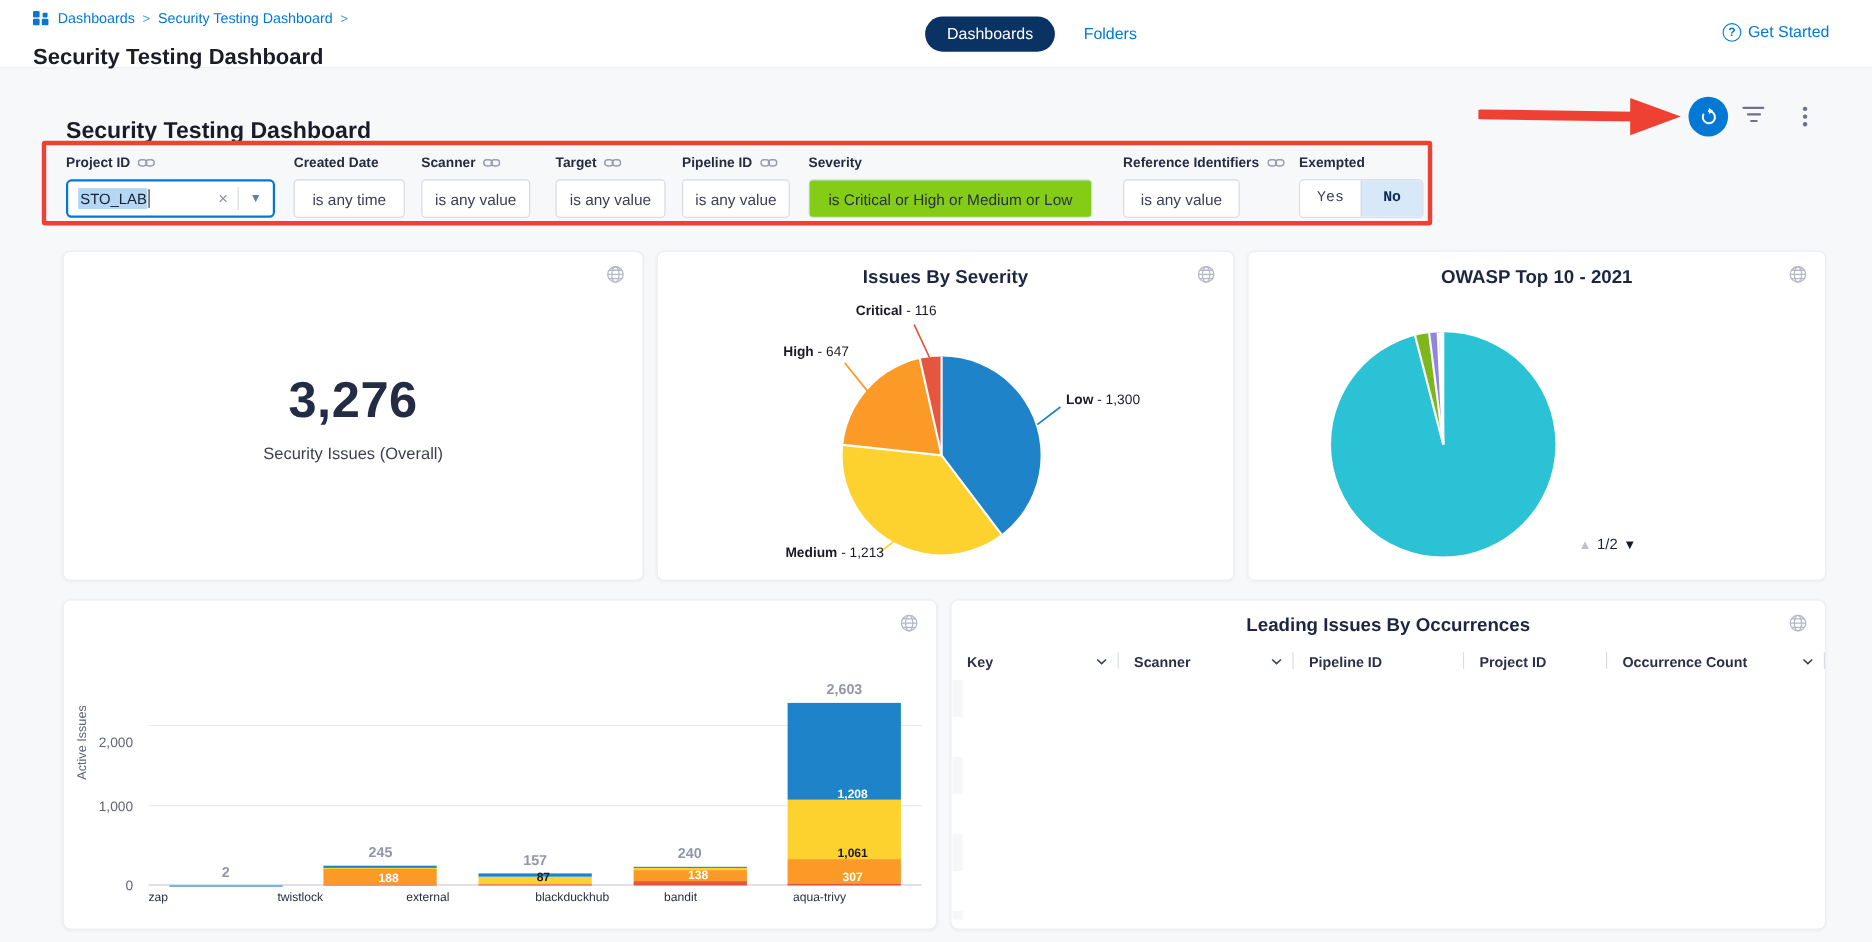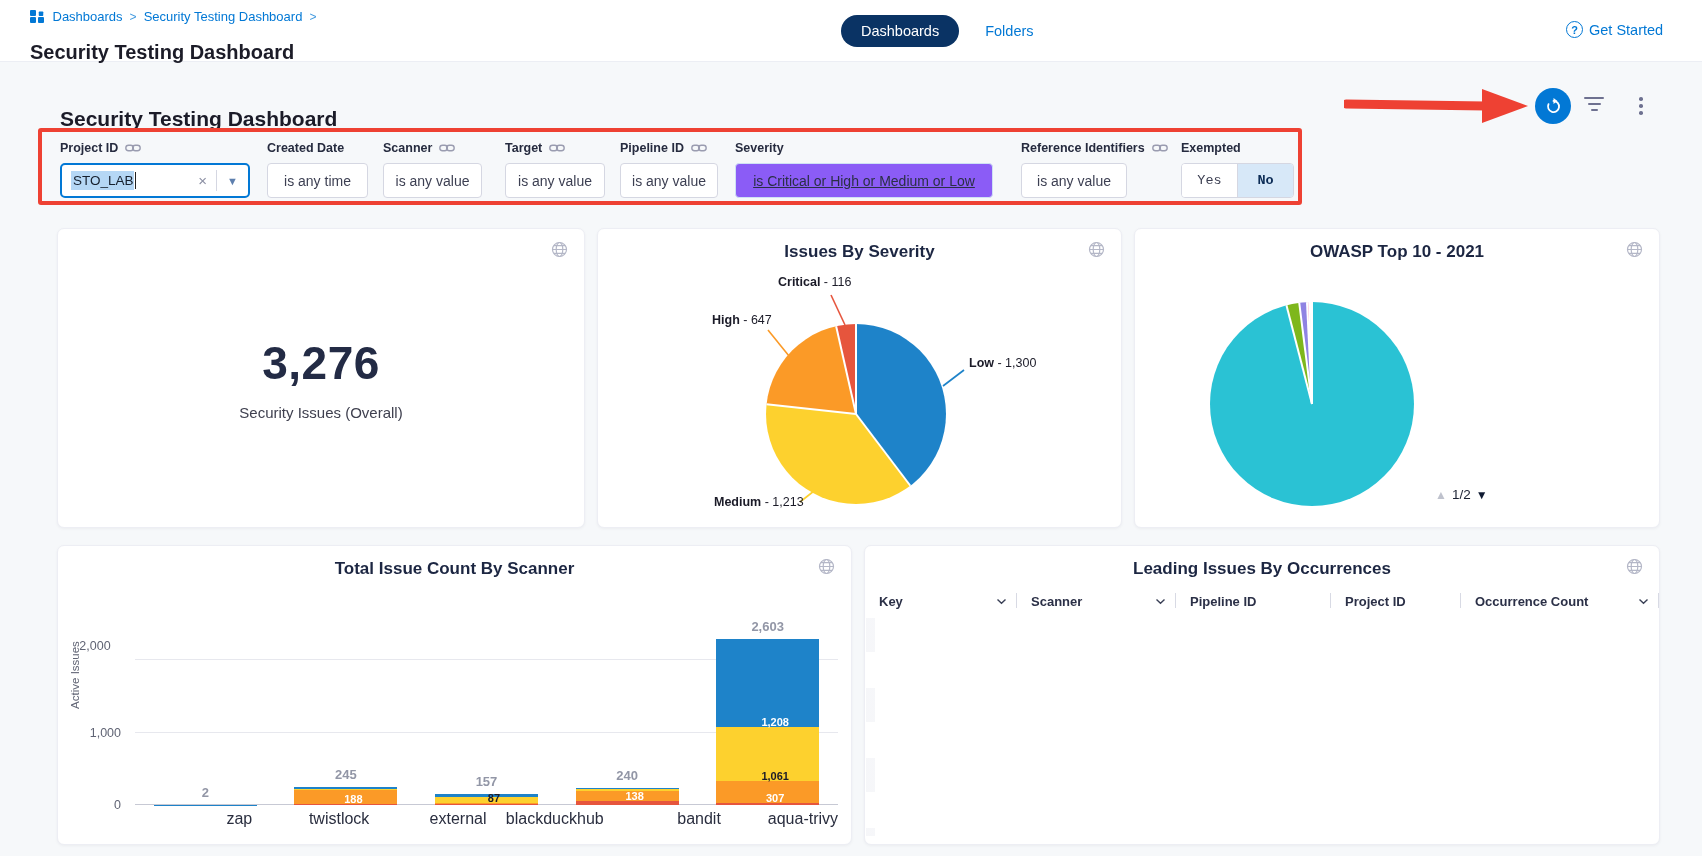--- a/index.html
+++ b/index.html
@@ -38,21 +38,21 @@
 
   
   .annot-box{position:absolute;left:38px;top:128px;width:1264px;height:77px;border:4px solid var(--annot);border-radius:3px;pointer-events:none;z-index:8;}
   .annot-arrow{position:absolute;left:1344px;top:86px;z-index:9;pointer-events:none;}
 
   
   .filter{position:absolute;top:140px;}
   .f-label{display:flex;align-items:center;gap:7px;font-size:12.5px;font-weight:600;color:#262b3f;height:15px;}
   .f-control{margin-top:8px;}
   .f-btn{height:35px;background:#fff;border:1px solid var(--border);border-radius:4px;font-size:14px;color:#3c3f52;font-family:inherit;cursor:pointer;width:100%;}
-  .f-chip{background:#8b5cf6;border:1px solid #cfe1f4;color:#2a2f45;font-weight:500;text-decoration:underline;}
+  .f-chip{background:#84cc16;border:1px solid #cfe1f4;color:#2a2f45;font-weight:500;}
   .pid-input{width:190px;height:35px;border:2px solid var(--accent);border-radius:5px;background:#fff;display:flex;align-items:center;padding-left:9px;cursor:text;}
   .pid-text{font-size:13.5px;color:#16202e;background:#b5d7f5;padding:2px 0 2px 2px;}
   .pid-caret{width:1px;height:17px;background:#222;margin-left:1px;}
   .pid-x{margin-left:auto;color:#8b8fa3;font-size:15px;padding:0 9px;cursor:pointer;}
   .pid-div{width:1px;height:21px;background:#d5d7e2;}
   .pid-dd{color:#5d7fae;font-size:11px;padding:0 10px;cursor:pointer;}
   .seg-wrap{display:flex;width:113px;height:35px;border:1px solid var(--border);border-radius:4px;overflow:hidden;background:#fff;}
   .seg-btn{flex:1;border:none;background:#fff;font-size:13.5px;color:#3c3f52;font-family:Liberation Mono, monospace;cursor:pointer;}
   .seg-btn.active{background:#d7e8f8;color:#0b2b55;font-weight:700;}
   .seg-btn + .seg-btn{border-left:1px solid var(--border);}
@@ -89,21 +89,21 @@
   .gridline.base{height:1.5px;background:#c7c9d4;bottom:0;}
   .ytick{position:absolute;left:-66px;width:52px;text-align:right;font-size:12.5px;color:#606474;}
   .ylabel{position:absolute;left:-98px;top:50%;width:76px;text-align:center;transform:translateY(-50%) rotate(-90deg);font-size:11.5px;color:#606474;}
   .bars{position:absolute;inset:0;display:flex;align-items:flex-end;z-index:1;}
   .bar-col{flex:1;display:flex;flex-direction:column;align-items:center;justify-content:flex-end;height:100%;}
   .bar-total{font-size:13px;font-weight:700;color:#9296a6;margin-bottom:5px;}
   .stack{width:103px;display:flex;flex-direction:column-reverse;}
   .seg{position:relative;display:flex;align-items:flex-end;justify-content:center;padding-left:15px;}
   .seg-label{font-size:11px;font-weight:700;line-height:10px;z-index:2;}
   .cats{position:absolute;left:135px;top:810px;width:703px;display:flex;}
-  .cat{flex:1;text-align:right;font-size:16px;color:#2a2e3f;}
+  .cat{flex:1;text-align:left;font-size:11px;color:#2a2e3f;}
 
   
   .t-head{position:absolute;left:0;top:42px;right:0;height:26px;display:flex;align-items:center;}
   .t-col{position:relative;height:100%;display:flex;align-items:center;padding:0 10px 0 14px;font-size:13px;font-weight:700;color:#2b3047;}
   .t-col::after{content:"";position:absolute;right:0;top:5px;height:15px;width:1px;background:#d8dae4;}
   .t-col.spread{justify-content:space-between;}
   .t-col .sort-chevron{margin-left:8px;flex:0 0 auto;}
   .t-body{position:absolute;left:1px;right:1px;top:72px;bottom:8px;background:#fff;}
   .t-body::before{content:"";position:absolute;left:0;top:0;bottom:0;width:9px;opacity:.65;
     background:repeating-linear-gradient(180deg,#f1f2f6 0 34px,#ffffff 34px 70px);}
@@ -326,39 +326,38 @@
       <div class="pie-sep" style="transform: translateX(-50%) rotate(359.388deg);"></div>
     </div>
   <div class="pager">
     <span class="pg-up">▲</span>
     <span>1/2</span>
     <span class="pg-down">▼</span>
   </div>
 </section>
 
 <section class="card" style="left:57px;top:545px;width:795px;height:300px">
-  <div class="card-title">Total Issue Count By Scanner</div>
   <span class="globe">
     <svg width="17" height="17" viewBox="0 0 16 16">
         <g fill="none" stroke="#b4b7c7" stroke-width="1.1">
           <circle cx="8" cy="8" r="6.6"></circle>
           <ellipse cx="8" cy="8" rx="3.1" ry="6.6"></ellipse>
           <path d="M1.5 8h13M2.5 4.4h11M2.5 11.6h11"></path>
         </g>
       </svg>
   </span>
 </section>
 <div class="plot">
   <div class="ylabel">Active Issues</div>
   <div class="gridline base"></div>
 <div class="ytick" style="bottom: -7px;">0</div>
     <div class="gridline" style="bottom: 72.5px;"></div>
     <div class="ytick" style="bottom: 65.5px;">1,000</div>
     <div class="gridline" style="bottom: 145px;"></div>
-    <div class="ytick" style="bottom: 152px; text-align: center;">2,000</div>
+    <div class="ytick" style="bottom: 123px;">2,000</div>
     <div class="bars">
       <div class="bar-col">
         <div class="bar-total">2</div>
         <div class="stack">
           <div class="seg" style="height: 0.145px; background: rgb(30, 131, 201);"></div>
         </div>
       </div>
       <div class="bar-col">
         <div class="bar-total">245</div>
         <div class="stack">

